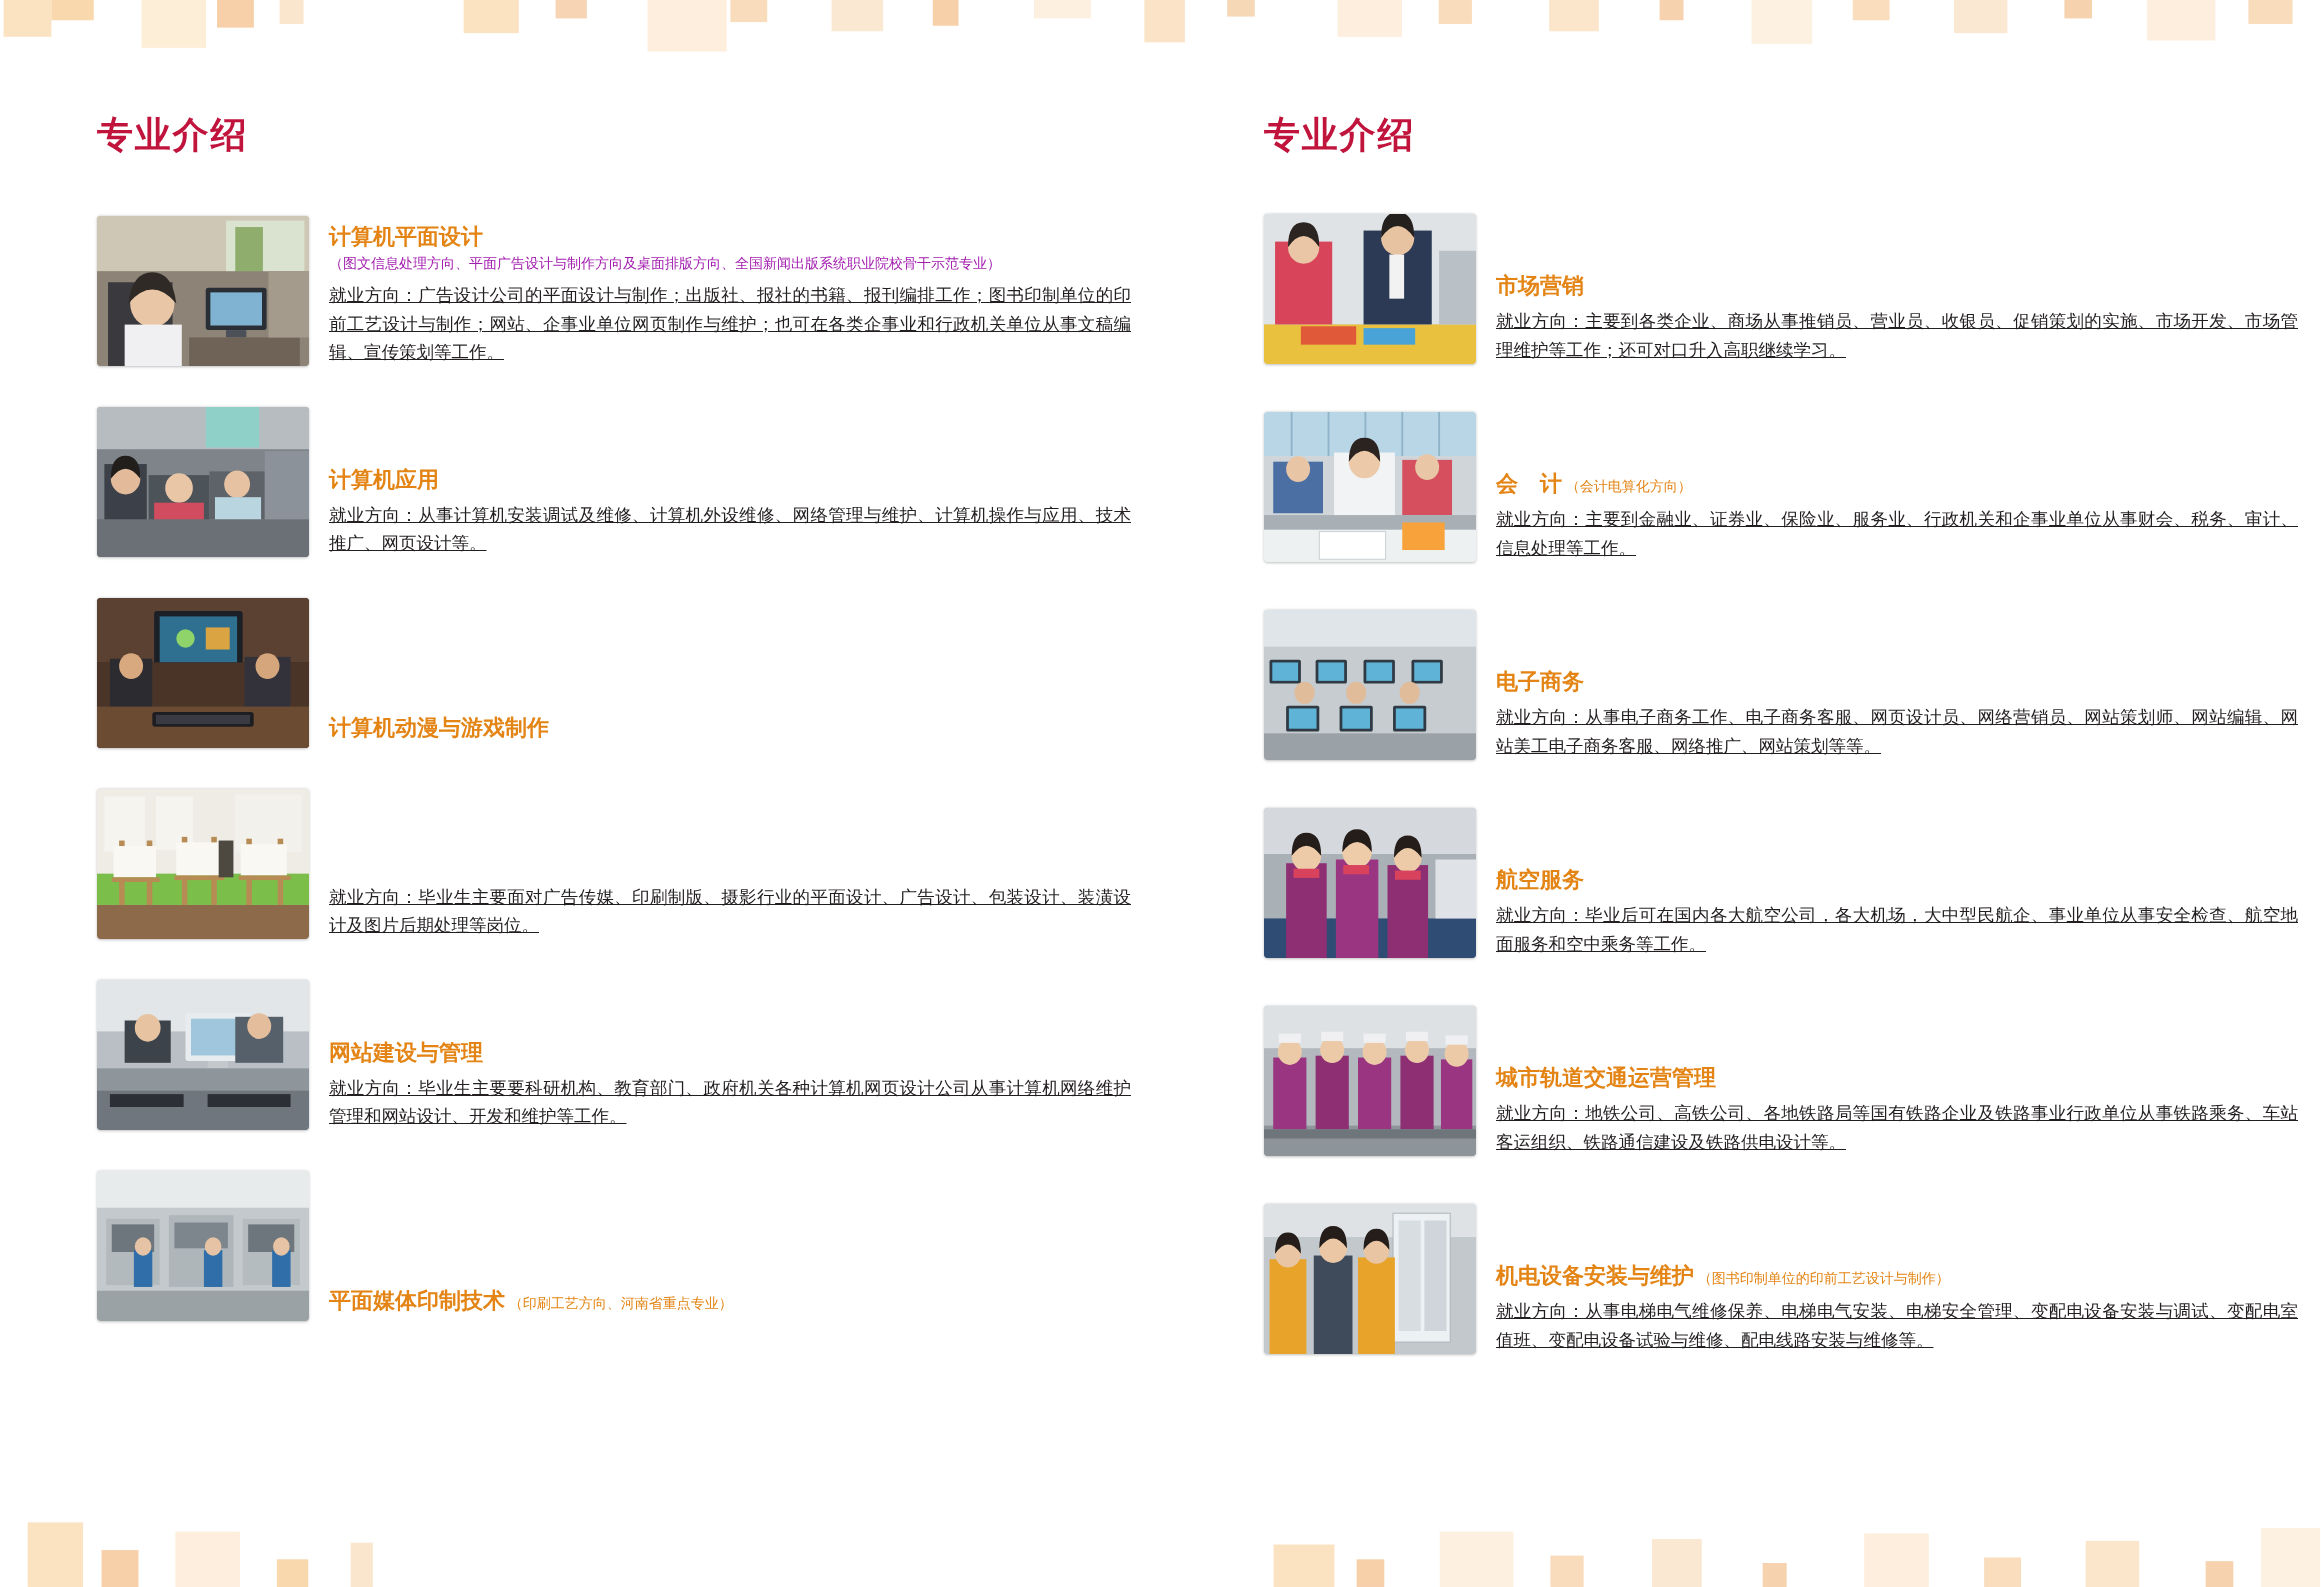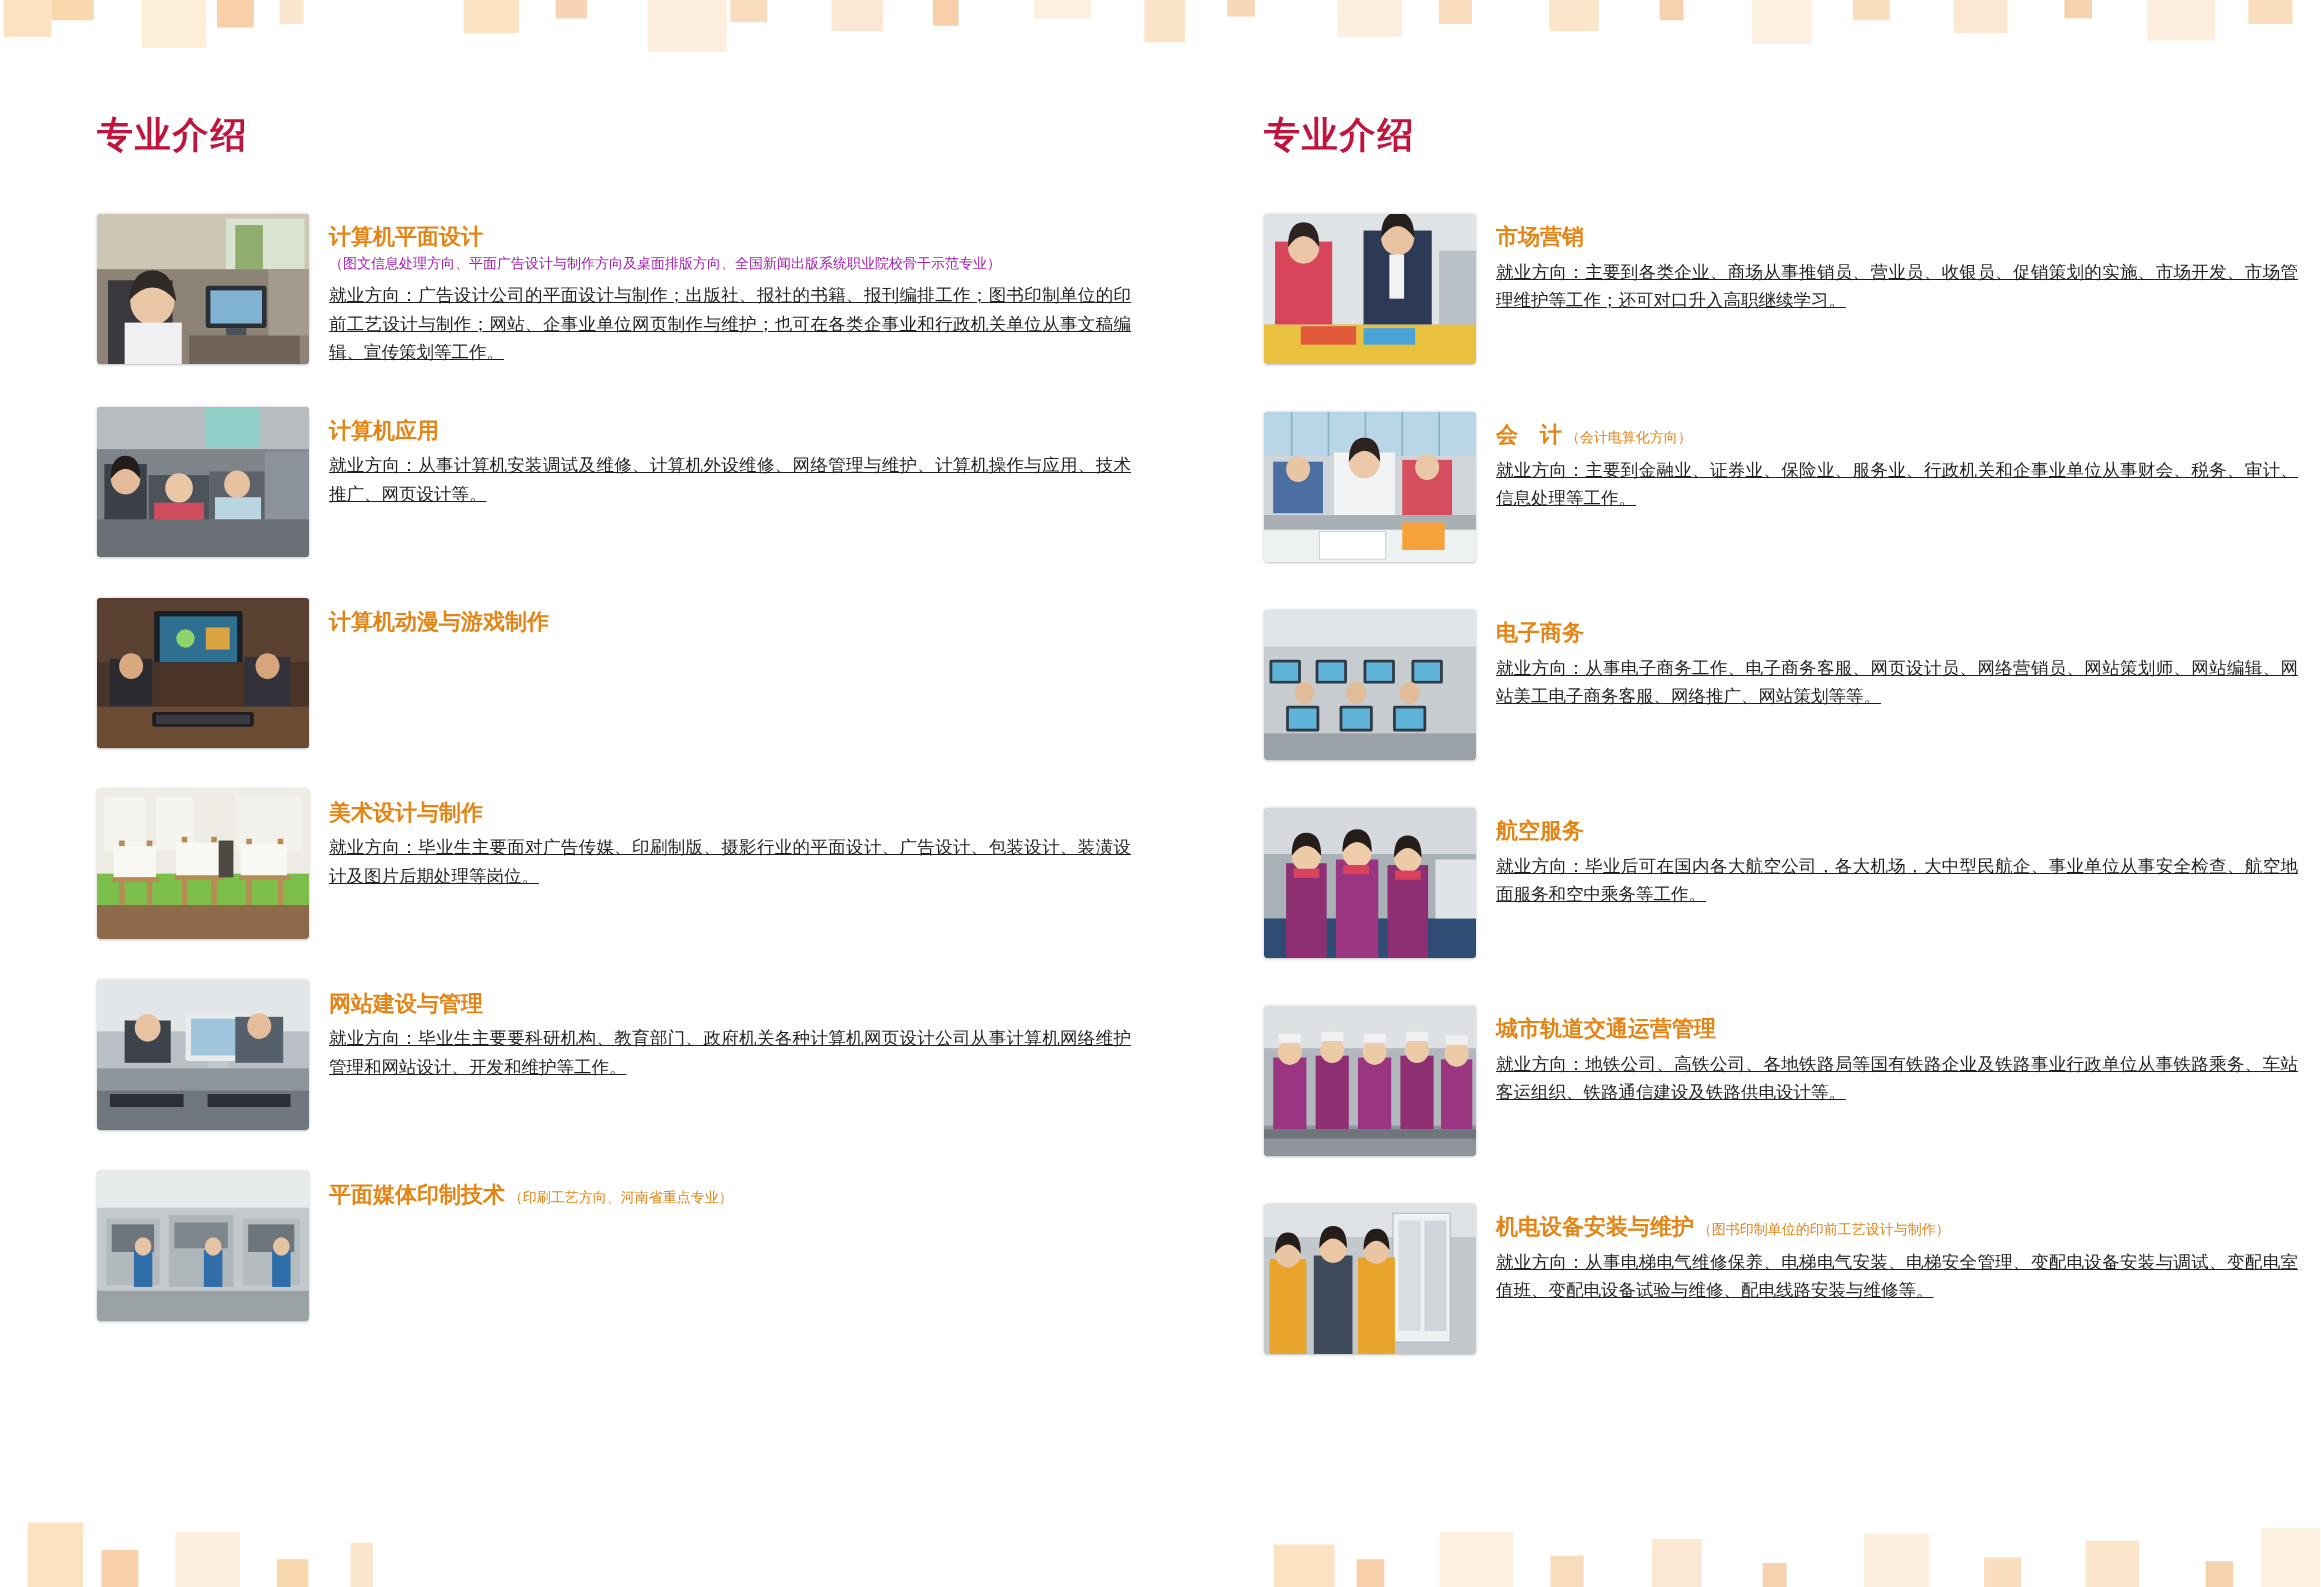--- a/index.html
+++ b/index.html
@@ -41,21 +41,21 @@
     color: #c0143c;
     letter-spacing: 1.8px;
     margin: 0 0 54px 0;
     padding-left: 0px;
   }
   .col-left .section-title { margin-left: 0px; }
   .col-right .section-title { margin-left: 0px; }
 
   .entry {
     display: flex;
-    align-items: flex-start;
+    align-items: flex-end;
     margin-bottom: 41px;
   }
   .entry-photo {
     width: 212px;
     height: 150px;
     flex: 0 0 212px;
     border-radius: 3.7px;
     overflow: hidden;
     position: relative;
     margin-right: 20px;
@@ -259,21 +259,20 @@
           <g fill="#b78b54">
             <rect x="162" y="54" width="6" height="72"></rect>
               <rect x="196" y="54" width="6" height="72"></rect>
             <rect x="156" y="60" width="50" height="34" fill="#faf8f3"></rect>
             <rect x="154" y="94" width="56" height="5"></rect>
           </g>
           <rect x="132" y="56" width="16" height="40" fill="#4e4940"></rect>
         </svg>
       </div>
       <div class="entry-body">
-        <div class="entry-title">美术设计与制作</div>
         <p class="entry-desc">就业方向：毕业生主要面对广告传媒、印刷制版、摄影行业的平面设计、广告设计、包装设计、装潢设计及图片后期处理等岗位。</p>
       </div>
     </div>
 
     <div class="entry">
       <div class="entry-photo">
         <svg viewBox="0 0 230 163" preserveAspectRatio="none" xmlns="http://www.w3.org/2000/svg">
           <rect width="230" height="163" fill="#cfd3d6"></rect>
           <rect x="0" y="0" width="230" height="56" fill="#e3e6e8"></rect>
           <rect x="0" y="56" width="230" height="107" fill="#b9bfc4"></rect>

